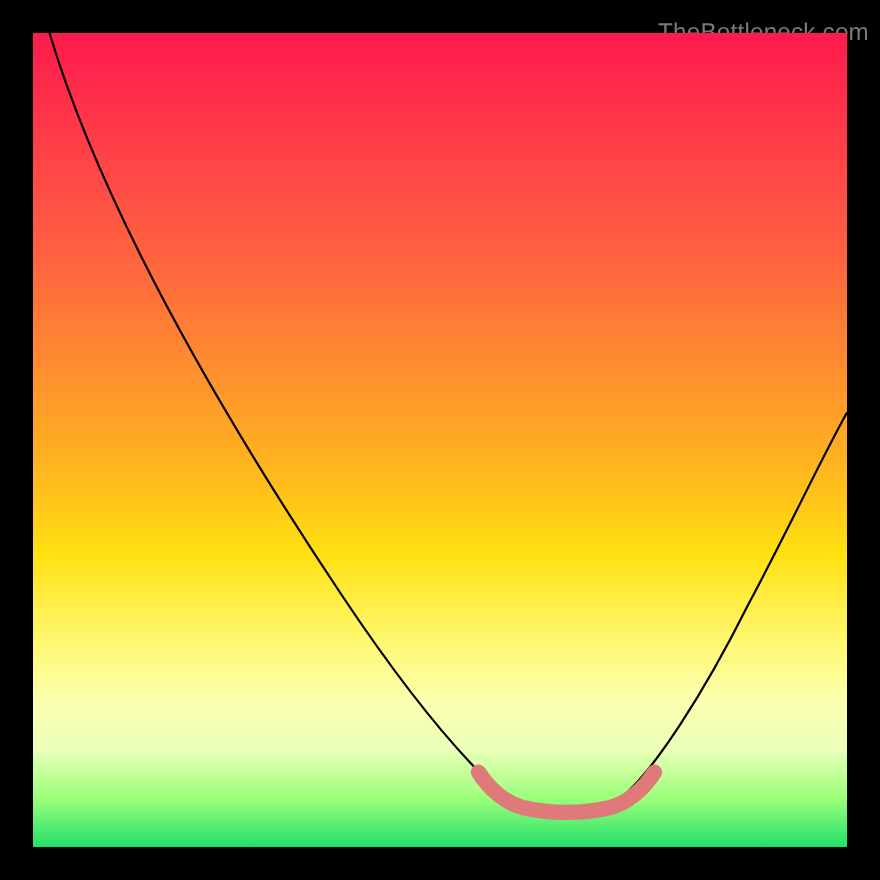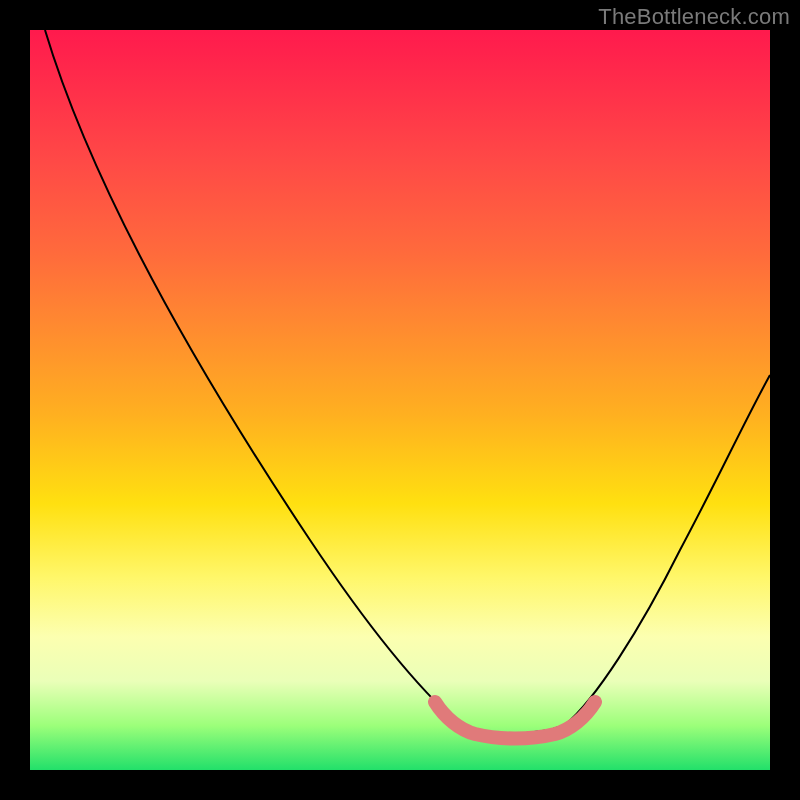--- a/index.html
+++ b/index.html
@@ -35,21 +35,21 @@
       #ffe010 64%,
       #fff76a 74%,
       #fcffb0 82%,
       #eaffb8 88%,
       #9cff7a 94%,
       #22e06a 100%
     );
   }
   .watermark {
     position: absolute;
-    top: 4px;
+    top: 16px;
     right: 10px;
     color: #7a7a7a;
     font-size: 22px;
     font-weight: 500;
     letter-spacing: 0.2px;
     user-select: none;
     text-align: center;
   }
   svg.curves {
     position: absolute;

